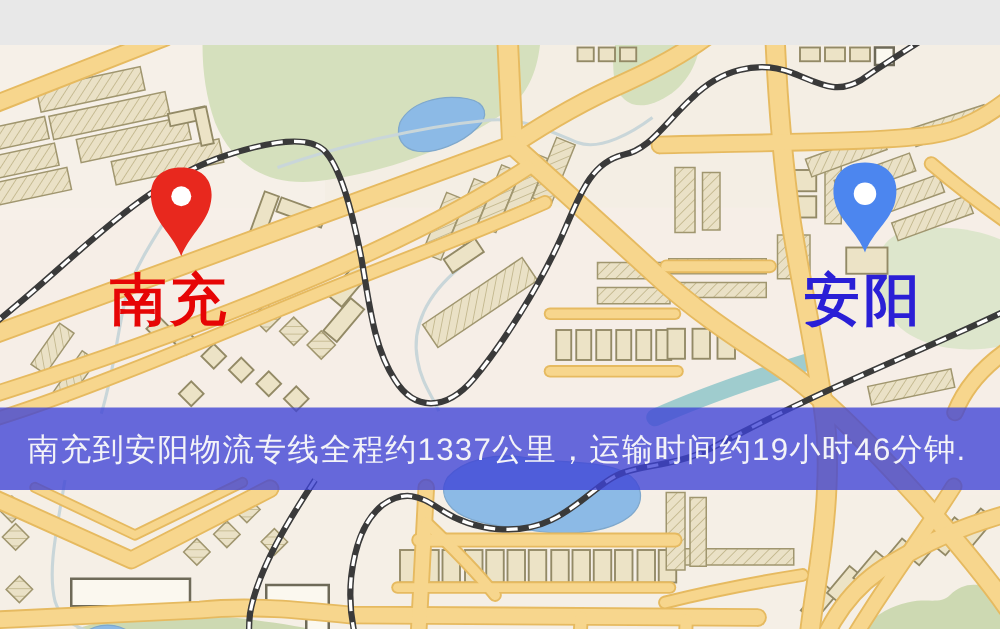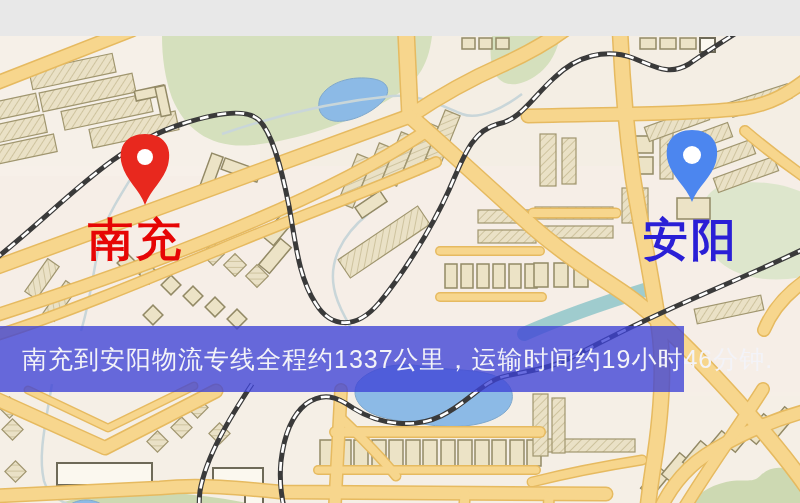--- a/index.html
+++ b/index.html
@@ -16,21 +16,21 @@
   .bh{fill:url(#hb);stroke:#a0966f;stroke-width:1.2;}
   .bp{fill:#ece3c6;stroke:#938a66;stroke-width:1.5;}
   .bw{fill:#fbf8ef;stroke:#6e6a58;stroke-width:2;}
   .bc{fill:#f0ebd8;stroke:#827b5e;stroke-width:2;}
   .stream{fill:none;stroke:#c9d6d9;stroke-width:2.5;}
   
   .city-label{position:absolute;font-size:45px;font-weight:bold;letter-spacing:3px;line-height:1;}
   .origin{left:88px;top:181px;color:#e60505;}
   .dest{left:643px;top:181px;color:#2a1fd6;}
   
-  .banner{position:absolute;left:0;top:290px;width:684px;height:66px;
+  .banner{position:absolute;left:0;top:290px;width:800px;height:66px;
           background:rgba(62,66,214,0.78);display:flex;align-items:center;
           padding-left:22px;box-sizing:border-box;z-index:5;}
   .banner span{font-size:25px;color:#f3f3f8;letter-spacing:1px;white-space:nowrap;}
 </style>
 </head>
 <body>
 
 <div class="stage">
 
 <svg width="800" height="503" viewBox="0 0 800 503">

